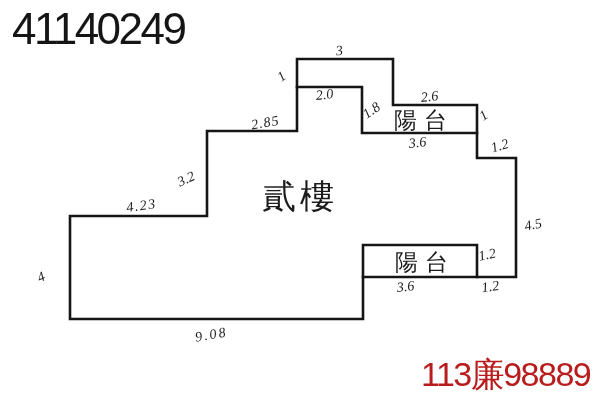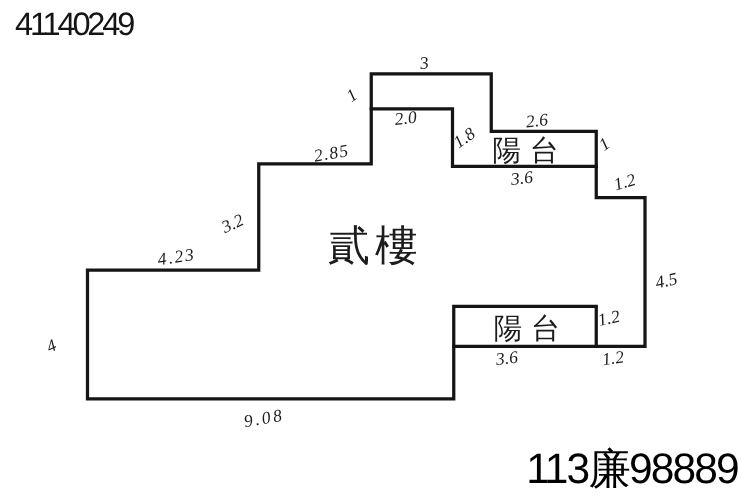--- a/index.html
+++ b/index.html
@@ -1,18 +1,18 @@
 <!DOCTYPE html>
 <html><head>
 <meta charset="utf-8">
 <style>
   html,body{margin:0;padding:0;}
   body{width:602px;height:402px;background:#ffffff;position:relative;overflow:hidden;font-family:"Liberation Sans",sans-serif;}
-  .doc-number{position:absolute;left:12px;top:4px;font-size:26px;letter-spacing:-2.5px;color:#151515;font-family:"Liberation Sans",sans-serif;}
-  .case-number{position:absolute;left:421px;top:352px;font-size:34px;letter-spacing:-1.5px;color:#000000;font-family:"Liberation Sans",sans-serif;}
+  .doc-number{position:absolute;left:12px;top:4px;font-size:44px;letter-spacing:-2.5px;color:#151515;font-family:"Liberation Sans",sans-serif;}
+  .case-number{position:absolute;left:421px;top:352px;font-size:34px;letter-spacing:-1.5px;color:#b91c1c;font-family:"Liberation Sans",sans-serif;}
   svg{position:absolute;left:0;top:0;}
   .dim{font-family:"Liberation Serif",serif;font-style:italic;font-size:14px;fill:#1c1c1c;}
   .cjk{font-family:"Liberation Serif",serif;fill:#1c1c1c;}
   .outline{fill:none;stroke:#151515;stroke-width:2.6;stroke-linejoin:miter;stroke-linecap:square;}
 </style>
 </head>
 <body>
 
 <div class="doc-number">41140249</div>
 

